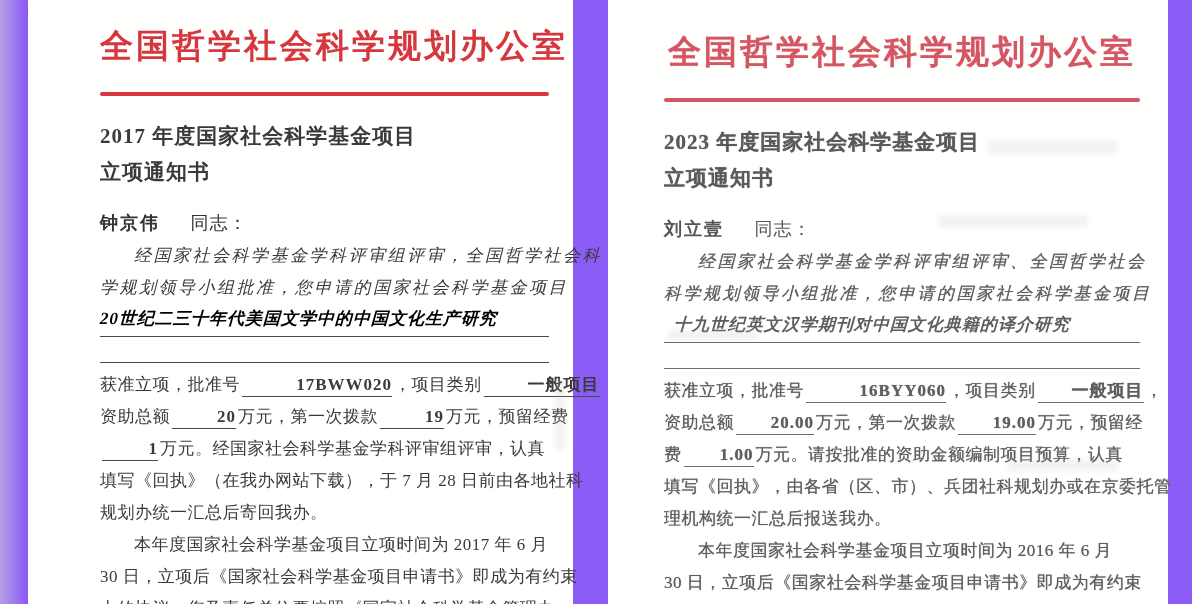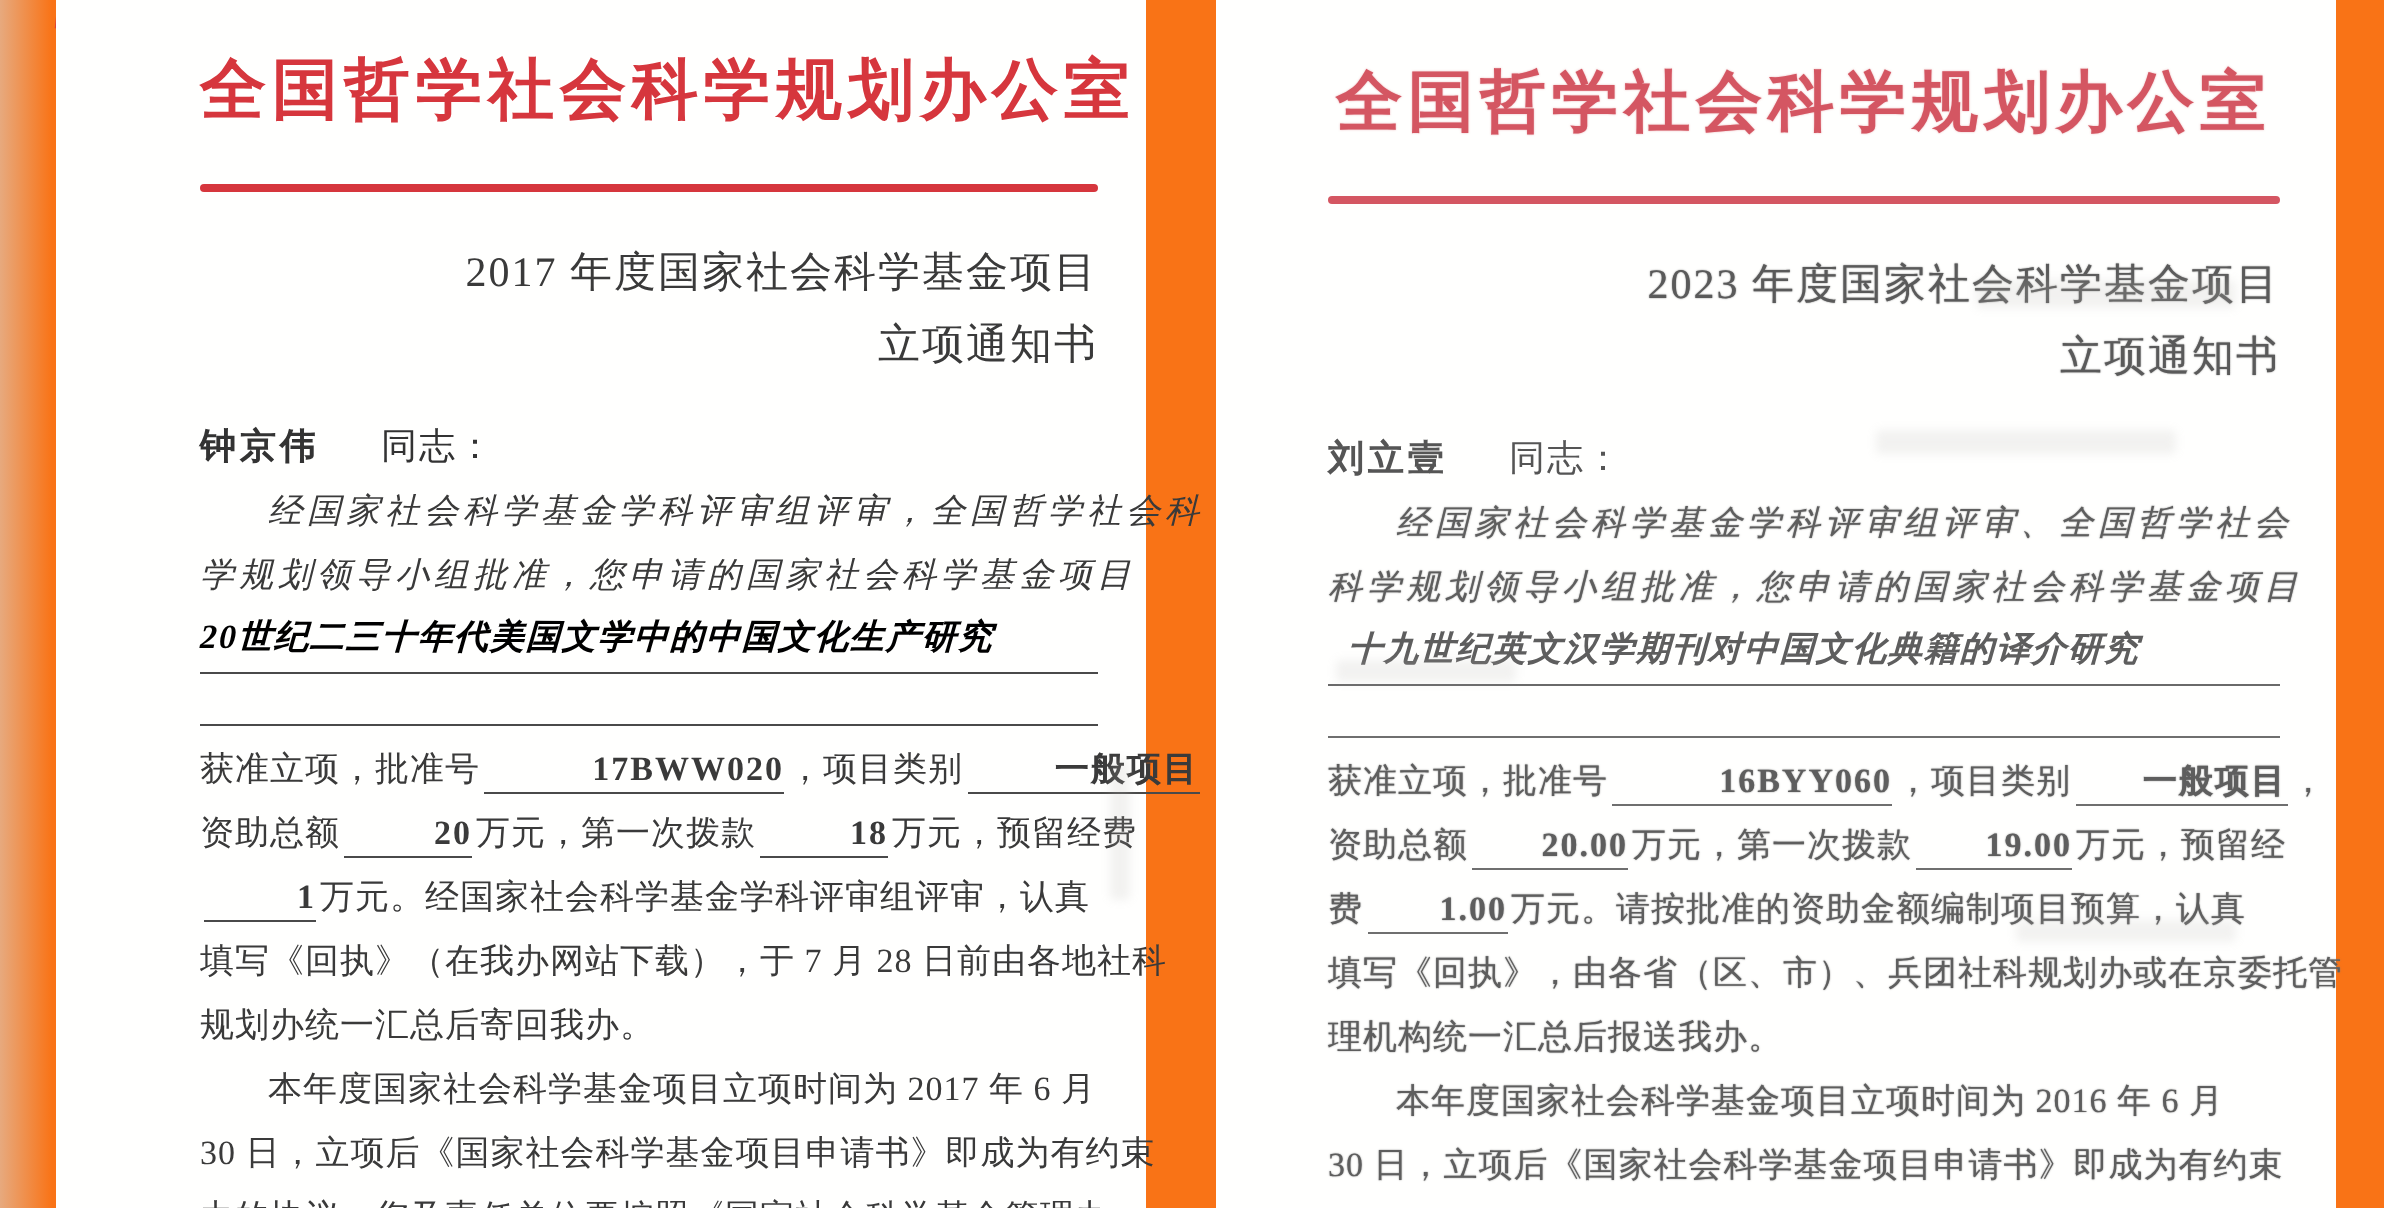--- a/index.html
+++ b/index.html
@@ -3,21 +3,21 @@
 <meta charset="utf-8">
 <style>
   * { margin:0; padding:0; box-sizing:border-box; }
   html,body { width:1192px; height:604px; }
   body {
     font-family:"Liberation Serif","DejaVu Serif",serif;
     background:#f6f5f3;
     position:relative;
     overflow:hidden;
   }
-  .canvas { position:absolute; inset:0; background:#f97316; }
+  .canvas { position:absolute; inset:0; background:#8b5cf6; }
   .edge-shade {
     position:absolute; left:0; top:0; bottom:0; width:26px;
     background:linear-gradient(90deg,#d8d6d3,rgba(255,255,255,0)); opacity:.55;
   }
   .page {
     position:absolute; top:0; bottom:0; background:#fffffe;
   }
   .page.left  { left:28px;  width:545px; }
   .page.right { left:608px; width:560px; }
   .content { position:relative; height:100%; }
@@ -27,22 +27,22 @@
   .org {
     font-size:33px; font-weight:bold; text-align:center;
     letter-spacing:3px; line-height:40px; white-space:nowrap;
   }
   .page.left  .org { color:var(--accent-left,#d6363d); }
   .page.right .org { color:var(--accent-right,#d45662); text-shadow:0 0 1px rgba(212,86,98,.5); }
   .rule { height:4px; margin-top:26px; border-radius:2px; }
   .page.left  .rule { background:var(--accent-left,#d6363d); }
   .page.right .rule { background:var(--accent-right,#d45662); }
 
-  .doc-title { margin-top:22px; text-align:right; font-size:21px;
-    font-weight:normal; line-height:36px; letter-spacing:1px; color:#3a3a3a; }
+  .doc-title { margin-top:22px; text-align:left; font-size:21px;
+    font-weight:bold; line-height:36px; letter-spacing:1px; color:#3a3a3a; }
   .page.right .doc-title { color:#5a5a5a; text-shadow:0 0 .8px #6a6a6a; }
 
   .recipient { margin-top:16px; font-size:18px; line-height:34px; color:#333; }
   .page.right .recipient { color:#555; }
   .recipient .name { font-weight:bold; letter-spacing:2px; }
   .recipient .salutation { margin-left:26px; letter-spacing:1px; }
 
   .line { font-size:17px; line-height:32px; color:#3a3a3a; white-space:nowrap; }
   .page.right .line { color:#5e5e5e; text-shadow:0 0 .8px #757575; }
   .indent { text-indent:34px; }
@@ -104,21 +104,21 @@
       <p class="line indent sp2">经国家社会科学基金学科评审组评审，全国哲学社会科</p>
       <p class="line sp2">学规划领导小组批准，您申请的国家社会科学基金项目</p>
       <div class="project-line">
         <span class="ptitle">20世纪二三十年代美国文学中的中国文化生产研究</span>
       </div>
       <div class="blank-line"></div>
       <p class="line sp1">
         <span>获准立项，批准号</span><span class="fill w-approval">17BWW020</span><span>，项目类别</span><span class="fill w-cat">一般项目</span><span>，</span>
       </p>
       <p class="line sp1">
-        <span>资助总额</span><span class="fill w-amt">20</span><span>万元，第一次拨款</span><span class="fill w-amt">18</span><span>万元，预留经费</span>
+        <span>资助总额</span><span class="fill w-amt">20</span><span>万元，第一次拨款</span><span class="fill w-amt">19</span><span>万元，预留经费</span>
       </p>
       <p class="line sp1">
         <span class="fill w-small">1</span><span>万元。经国家社会科学基金学科评审组评审，认真</span>
       </p>
       <p class="line sp1">填写《回执》（在我办网站下载），于 7 月 28 日前由各地社科</p>
       <p class="line sp1">规划办统一汇总后寄回我办。</p>
       <p class="line indent sp1 closing">本年度国家社会科学基金项目立项时间为 2017 年 6 月</p>
       <p class="line sp1">30 日，立项后《国家社会科学基金项目申请书》即成为有约束</p>
       <p class="line sp1">力的协议，您及责任单位要按照《国家社会科学基金管理办</p>
     </div>

